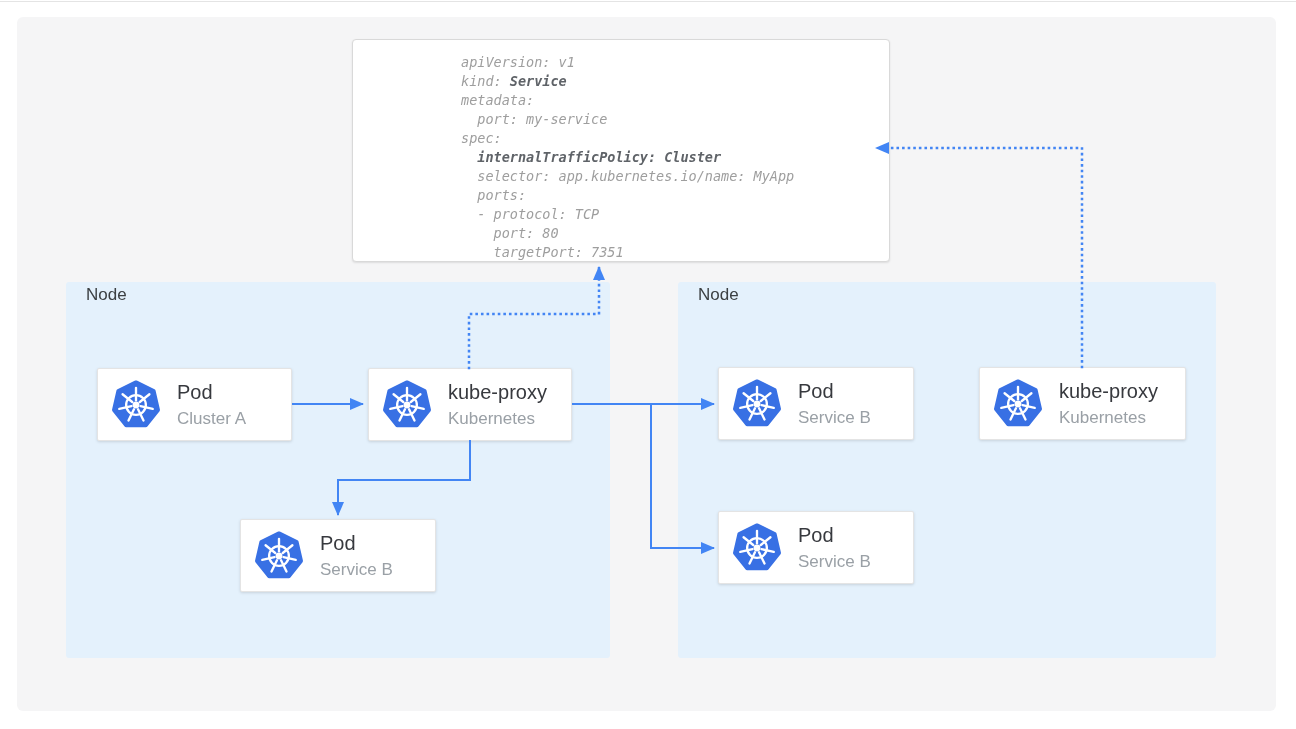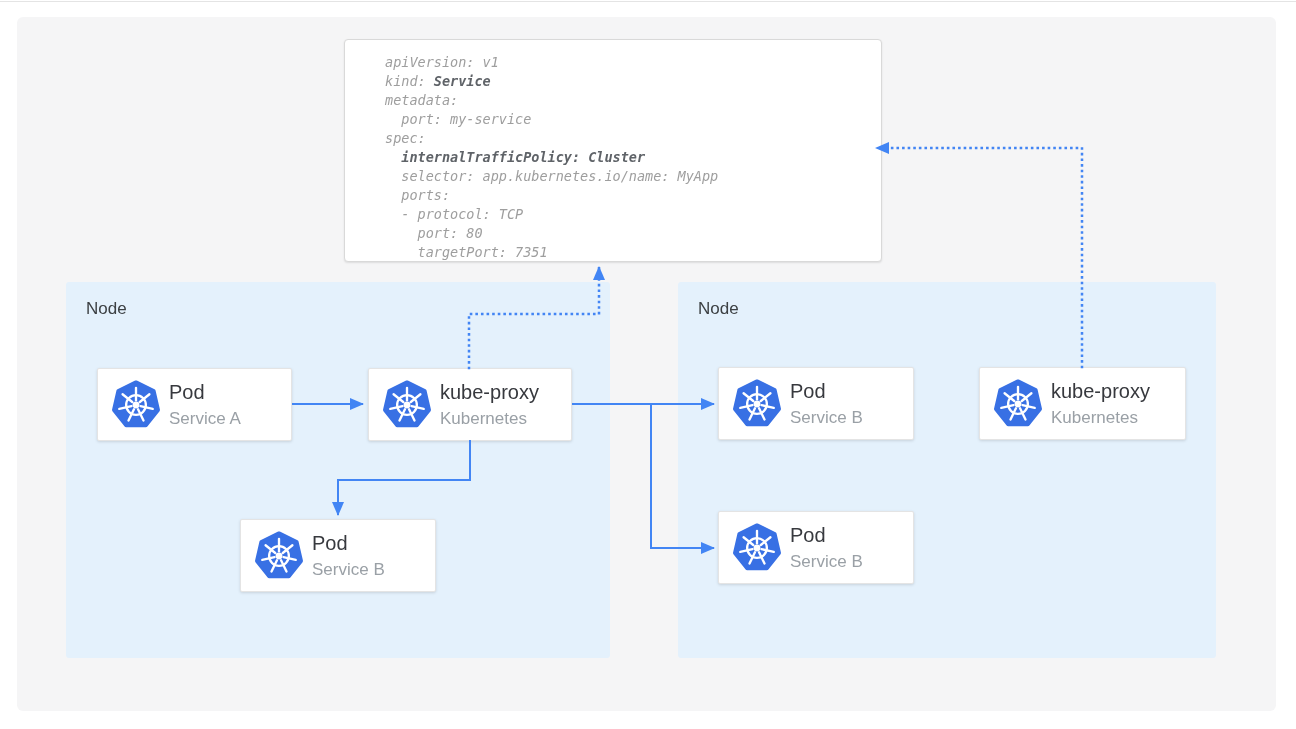--- a/index.html
+++ b/index.html
@@ -9,39 +9,39 @@
     font-family:"Liberation Sans", sans-serif;
   }
   .hairline { position:absolute; top:1px; left:0; width:1296px; height:1px; background:#e4e4e4; }
   .panel {
     position:absolute; left:17px; top:17px; width:1259px; height:694px;
     background:#f5f5f6; border-radius:6px;
   }
   .node { position:absolute; background:#e4f1fc; border-radius:3px; }
   .node-left  { left:66px;  top:282px; width:544px; height:376px; }
   .node-right { left:678px; top:282px; width:538px; height:376px; }
-  .node-label { padding:17px 0 0 20px; font-size:17px; color:#3c4043; }
+  .node-label { padding:3px 0 0 20px; font-size:17px; color:#3c4043; }
 
   .yaml-box {
-    position:absolute; left:344px; top:39px; width:538px; height:223px;
+    position:absolute; left:352px; top:39px; width:538px; height:223px;
     background:#ffffff; border:1px solid #d9d9d9; border-radius:4px;
     box-shadow:0 1px 2px rgba(0,0,0,0.10);
-    box-sizing:border-box; padding:13px 0 0 40px;
+    box-sizing:border-box; padding:13px 0 0 108px;
   }
   .yaml-line {
     font-family:"DejaVu Sans Mono", monospace; font-style:italic;
     font-size:13.5px; line-height:19px; color:#9e9e9e; white-space:pre;
   }
   .yaml-line b { color:#5f6368; font-weight:bold;text-align:right; }
 
   .card {
     position:absolute; height:73px; background:#ffffff;
     border:1px solid #e4e4e4; border-radius:2px;
     box-shadow:0 1px 3px rgba(0,0,0,0.13);
-    display:flex; align-items:center; gap:8px;
+    display:flex; align-items:center; gap:16px;
     padding:0 0 0 13px; box-sizing:border-box;
   }
   .card-pod-a       { left:97px;  top:368px; width:195px; }
   .card-kp-left     { left:368px; top:368px; width:204px; }
   .card-pod-b-left  { left:240px; top:519px; width:196px; }
   .card-pod-b-rt    { left:718px; top:367px; width:196px; }
   .card-kp-right    { left:979px; top:367px; width:207px; }
   .card-pod-b-rb    { left:718px; top:511px; width:196px; }
   .k8s-icon svg { display:block; }
   .card-title    { font-size:20px; color:#37393e; margin-bottom:5px; }
@@ -91,21 +91,21 @@
         <line x1="14.7" y1="18.7" x2="11.2" y2="25.9"></line>
           <line x1="13.1" y1="16.7" x2="5.3" y2="18.5"></line>
         <line x1="13.6" y1="14.1" x2="7.4" y2="9.1"></line>
       </g>
       <circle cx="16" cy="16" r="6.3" fill="none" stroke="#ffffff" stroke-width="1.5"></circle>
       <circle cx="16" cy="16" r="2.2" fill="#ffffff"></circle>
     </svg>
   </span>
   <div class="card-text">
     <div class="card-title">Pod</div>
-    <div class="card-subtitle">Service A</div>
+    <div class="card-subtitle">Cluster A</div>
   </div>
 </div>
 
 <div class="card card-kp-left">
   <span class="k8s-icon">
     <svg width="50" height="50" viewBox="0 0 32 32">
       <polygon points="16,1.5 27.3,7 30.1,19.2 22.3,29 9.7,29 1.9,19.2 4.7,7" fill="#3870e4" stroke="#3870e4" stroke-width="2.5" stroke-linejoin="round"></polygon>
       <g stroke="#ffffff" stroke-width="1.5" stroke-linecap="round">
         <line x1="16" y1="13" x2="16" y2="5"></line>
           <line x1="18.4" y1="14.1" x2="24.6" y2="9.1"></line>

